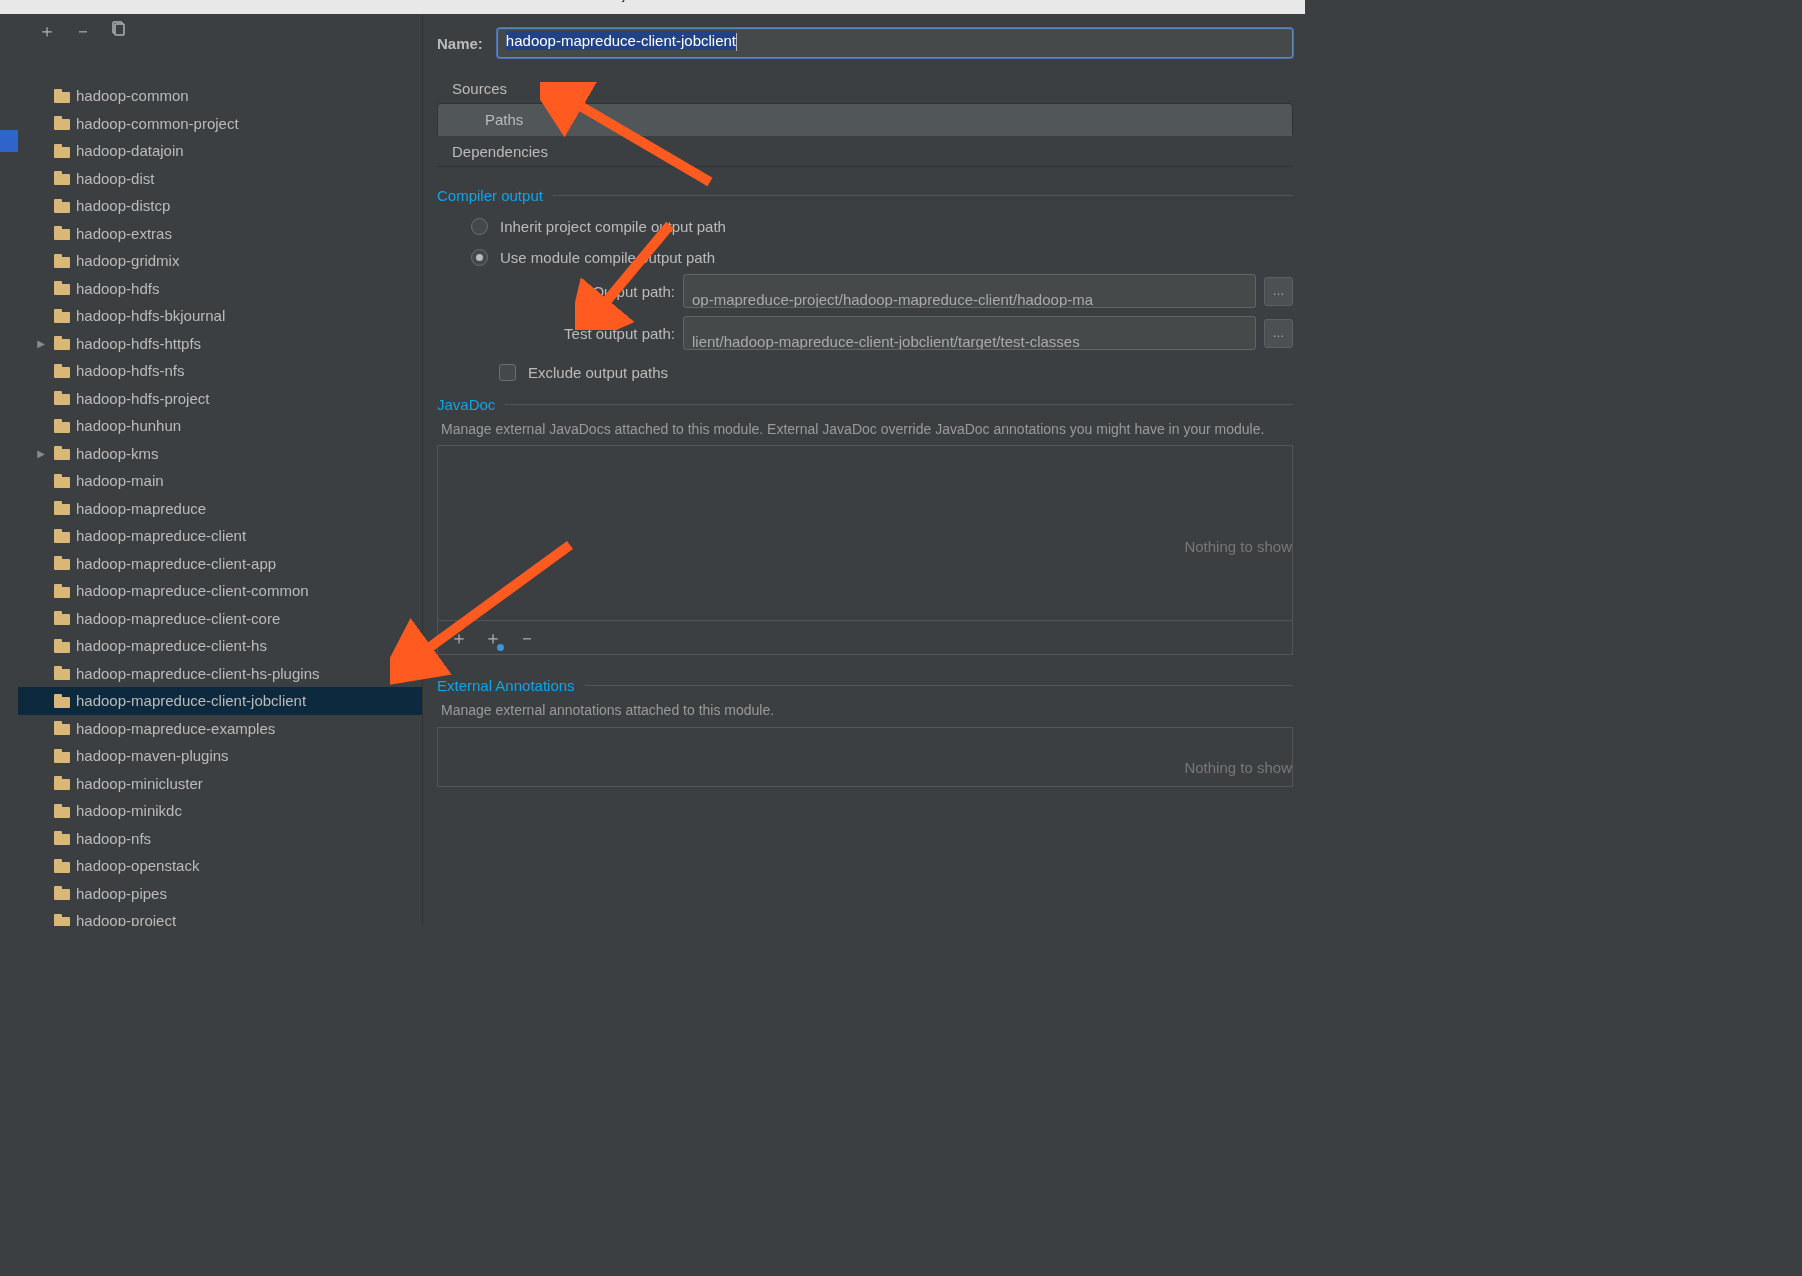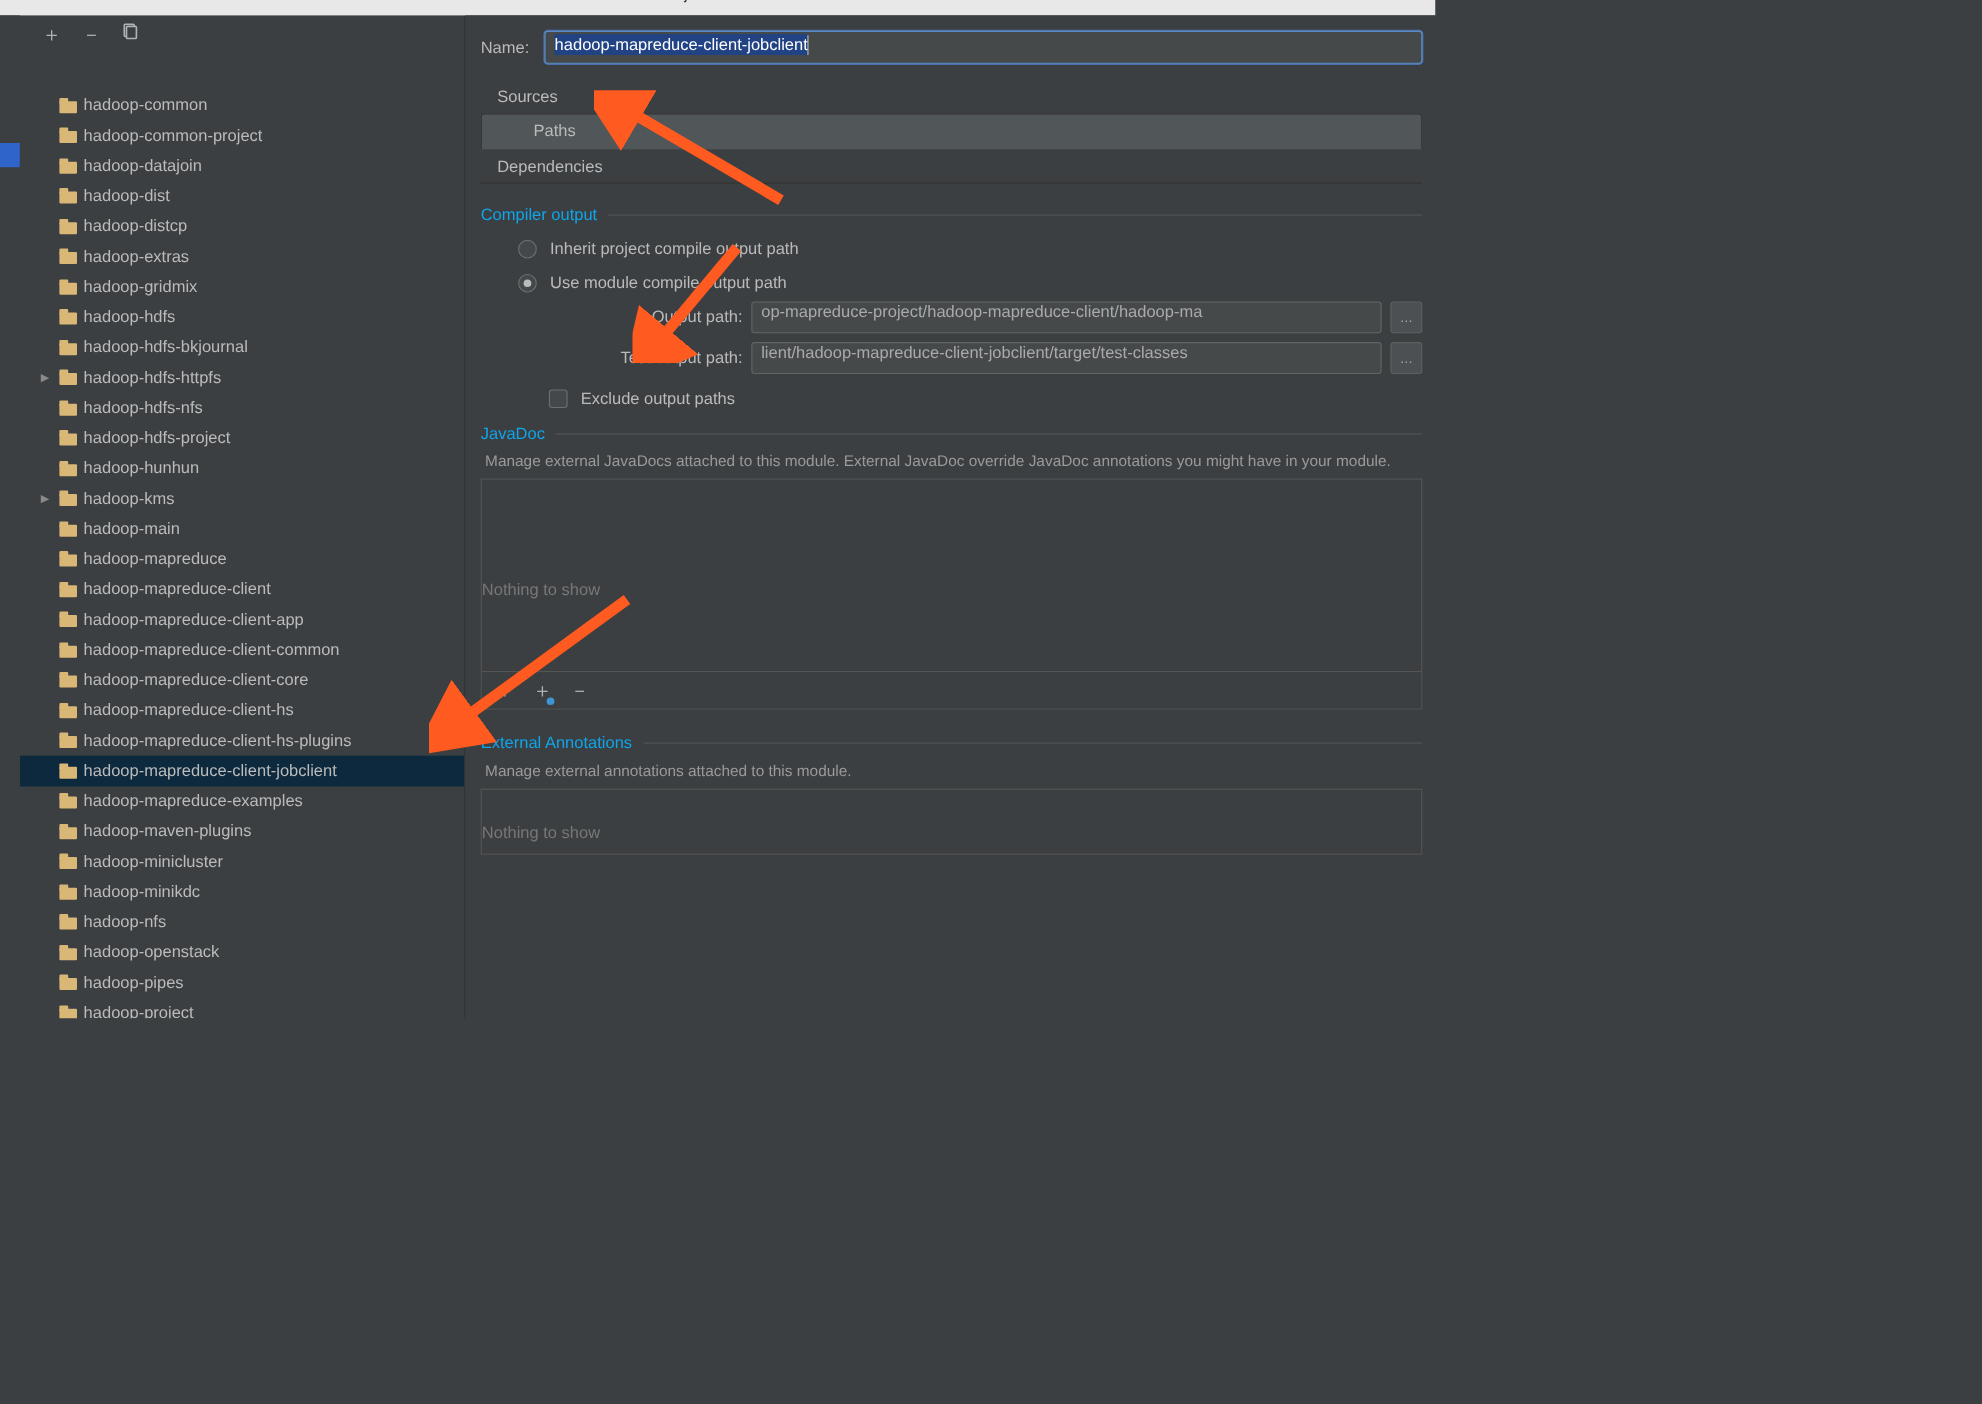--- a/index.html
+++ b/index.html
@@ -105,21 +105,21 @@
     padding: 14px 12px 0 14px;
     position: relative;
     overflow: hidden;
   }
   .name-row {
     display: flex;
     align-items: center;
     gap: 14px;
     margin-bottom: 14px;
   }
-  .name-row label { font-size: 15px; color: #bbbbbb; }
+  .name-row label { font-size: 15px; color: #bbbbbb; font-weight: bold; }
   .name-input {
     flex: 1;
     height: 30px;
     background: #45494a;
     border: 1px solid #5b8bbd;
     box-shadow: 0 0 0 1px #4b6eaf;
     border-radius: 3px;
     padding: 3px 8px;
     color: #bbbbbb;
     font-size: 15px;
@@ -202,21 +202,21 @@
     text-align: right;
     font-size: 15px;
     color: #bbbbbb;
   }
   .path-row .text-input {
     flex: 1;
     height: 29px;
     background: #45494a;
     border: 1px solid #646464;
     border-radius: 3px;
-    padding: 0 8px;
+    padding: 16px 8px;
     font-size: 15px;
     color: #aaaaaa;
     overflow: hidden;
     white-space: nowrap;
   }
   .path-row .browse-btn {
     width: 29px; height: 29px;
     background: #4c5052;
     border: 1px solid #5e6060;
     border-radius: 3px;
@@ -250,21 +250,21 @@
     border: 1px solid #555;
     background: #3c3f41;
     height: 210px;
     margin-top: 6px;
     position: relative;
   }
   .list-box .empty {
     position: absolute;
     left: 0; right: 0;
     top: 44%;
-    text-align: left;
+    text-align: right;
     font-size: 15px;
     color: #777;
   }
   .list-box .bottom-toolbar {
     position: absolute;
     left: 0; right: 0; bottom: 0;
     height: 34px;
     border-top: 1px solid #555;
     display: flex;
     align-items: center;

